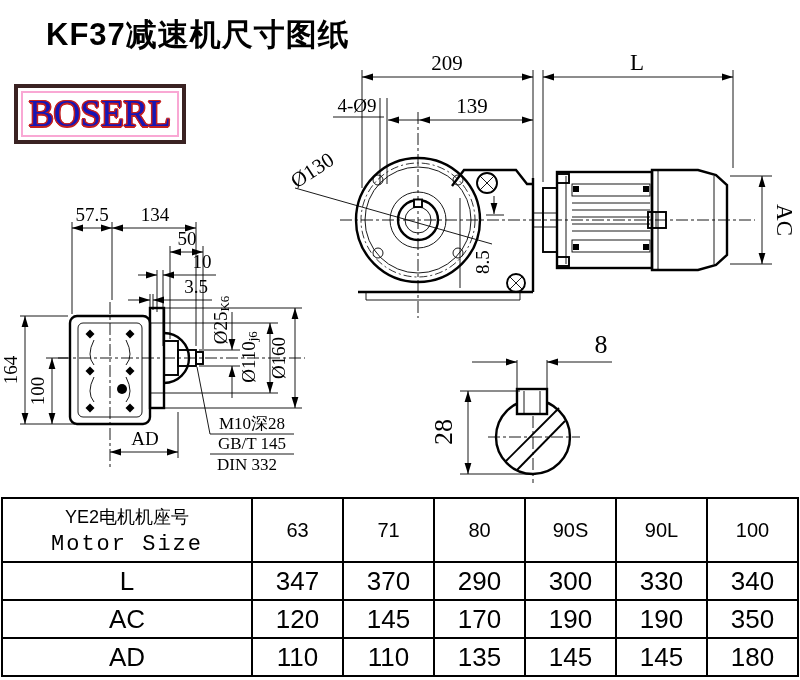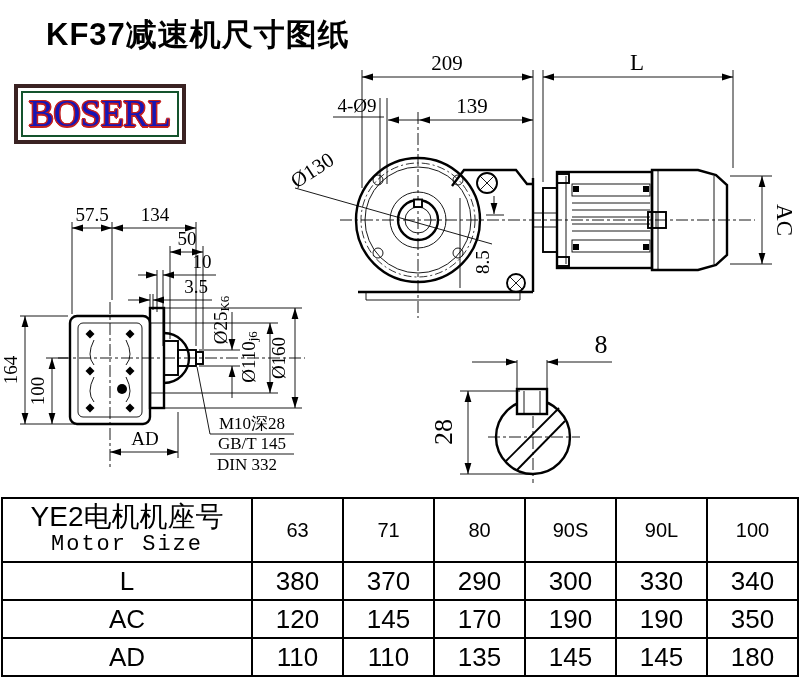--- a/index.html
+++ b/index.html
@@ -1,21 +1,21 @@
 <!DOCTYPE html>
 <html><head>
 <meta charset="utf-8">
 <style>
   html,body{margin:0;padding:0;background:#ffffff;}
   #stage{position:relative;width:800px;height:680px;background:#fff;overflow:hidden;
          font-family:"Liberation Serif","DejaVu Serif",serif;}
   #title{position:absolute;left:46px;top:14px;font-size:31px;font-weight:bold;color:#000;
          font-family:"Liberation Sans","DejaVu Sans",sans-serif;letter-spacing:1px;}
   #logo{position:absolute;left:14px;top:84px;border:4px solid #3a2222;padding:3px;background:#fff;}
-  #logo .inner{border:2px solid #14532d;padding:0 6px;}
+  #logo .inner{border:2px solid #f9a8d4;padding:0 6px;}
   #logo .txt{font-family:"Liberation Serif","DejaVu Serif",serif;font-size:37px;line-height:42px;
          color:#1616b6;font-weight:normal;
          text-shadow:-1.5px 0 #c42020,1.5px 0 #c42020,0 -1.5px #c42020,0 1.5px #c42020,
                      -1px -1px #c42020,1px 1px #c42020,-1px 1px #c42020,1px -1px #c42020;}
   svg{position:absolute;left:0;top:0;}
   svg line,svg path,svg rect,svg circle,svg polyline{stroke:#000;fill:none;}
   .b2{stroke-width:2.4;} .b{stroke-width:1.9;} .t{stroke-width:0.9;}
   .d{stroke-width:0.9;}
   .cl{stroke-width:0.9;stroke-dasharray:12 3 3 3;}
   .dash{stroke-width:0.8;stroke-dasharray:8 3 2 3;}
@@ -23,21 +23,21 @@
   .wf{fill:#fff;}
   text{fill:#000;stroke:none;font-family:"Liberation Serif","DejaVu Serif",serif;}
   .t19{font-size:19px;} .t21{font-size:21px;} .t23{font-size:23px;} .t26{font-size:26px;}
   #tablewrap{position:absolute;left:0;top:497px;width:800px;}
   table{border-collapse:collapse;table-layout:fixed;width:798px;margin:0 1px;
         font-family:"Liberation Sans","DejaVu Sans",sans-serif;}
   td{border:2.5px solid #000;text-align:center;vertical-align:middle;padding:0;color:#000;}
   tr.hd td{height:62px;}
   tr.rw td{height:36px;font-size:26px;}
   td.c0{width:248px;}
-  .hz{font-size:28px;line-height:30px;}
+  .hz{font-size:18px;line-height:30px;}
   .he{font-size:22px;line-height:26px;font-family:Liberation Mono, monospace;letter-spacing:2px;}
   .hv{font-size:20px;}
 </style>
 </head>
 <body>
 
 <div id="stage">
 
   <div id="title">KF37减速机尺寸图纸</div>
 
@@ -266,21 +266,21 @@
         </td>
         <td class="hv">63</td>
         <td class="hv">71</td>
         <td class="hv">80</td>
         <td class="hv">90S</td>
         <td class="hv">90L</td>
         <td class="hv">100</td>
       </tr>
       <tr class="rw">
         <td class="c0">L</td>
-        <td>380</td>
+        <td>347</td>
         <td>370</td>
         <td>290</td>
         <td>300</td>
         <td>330</td>
         <td>340</td>
       </tr>
       <tr class="rw">
         <td class="c0">AC</td>
         <td>120</td>
         <td>145</td>

